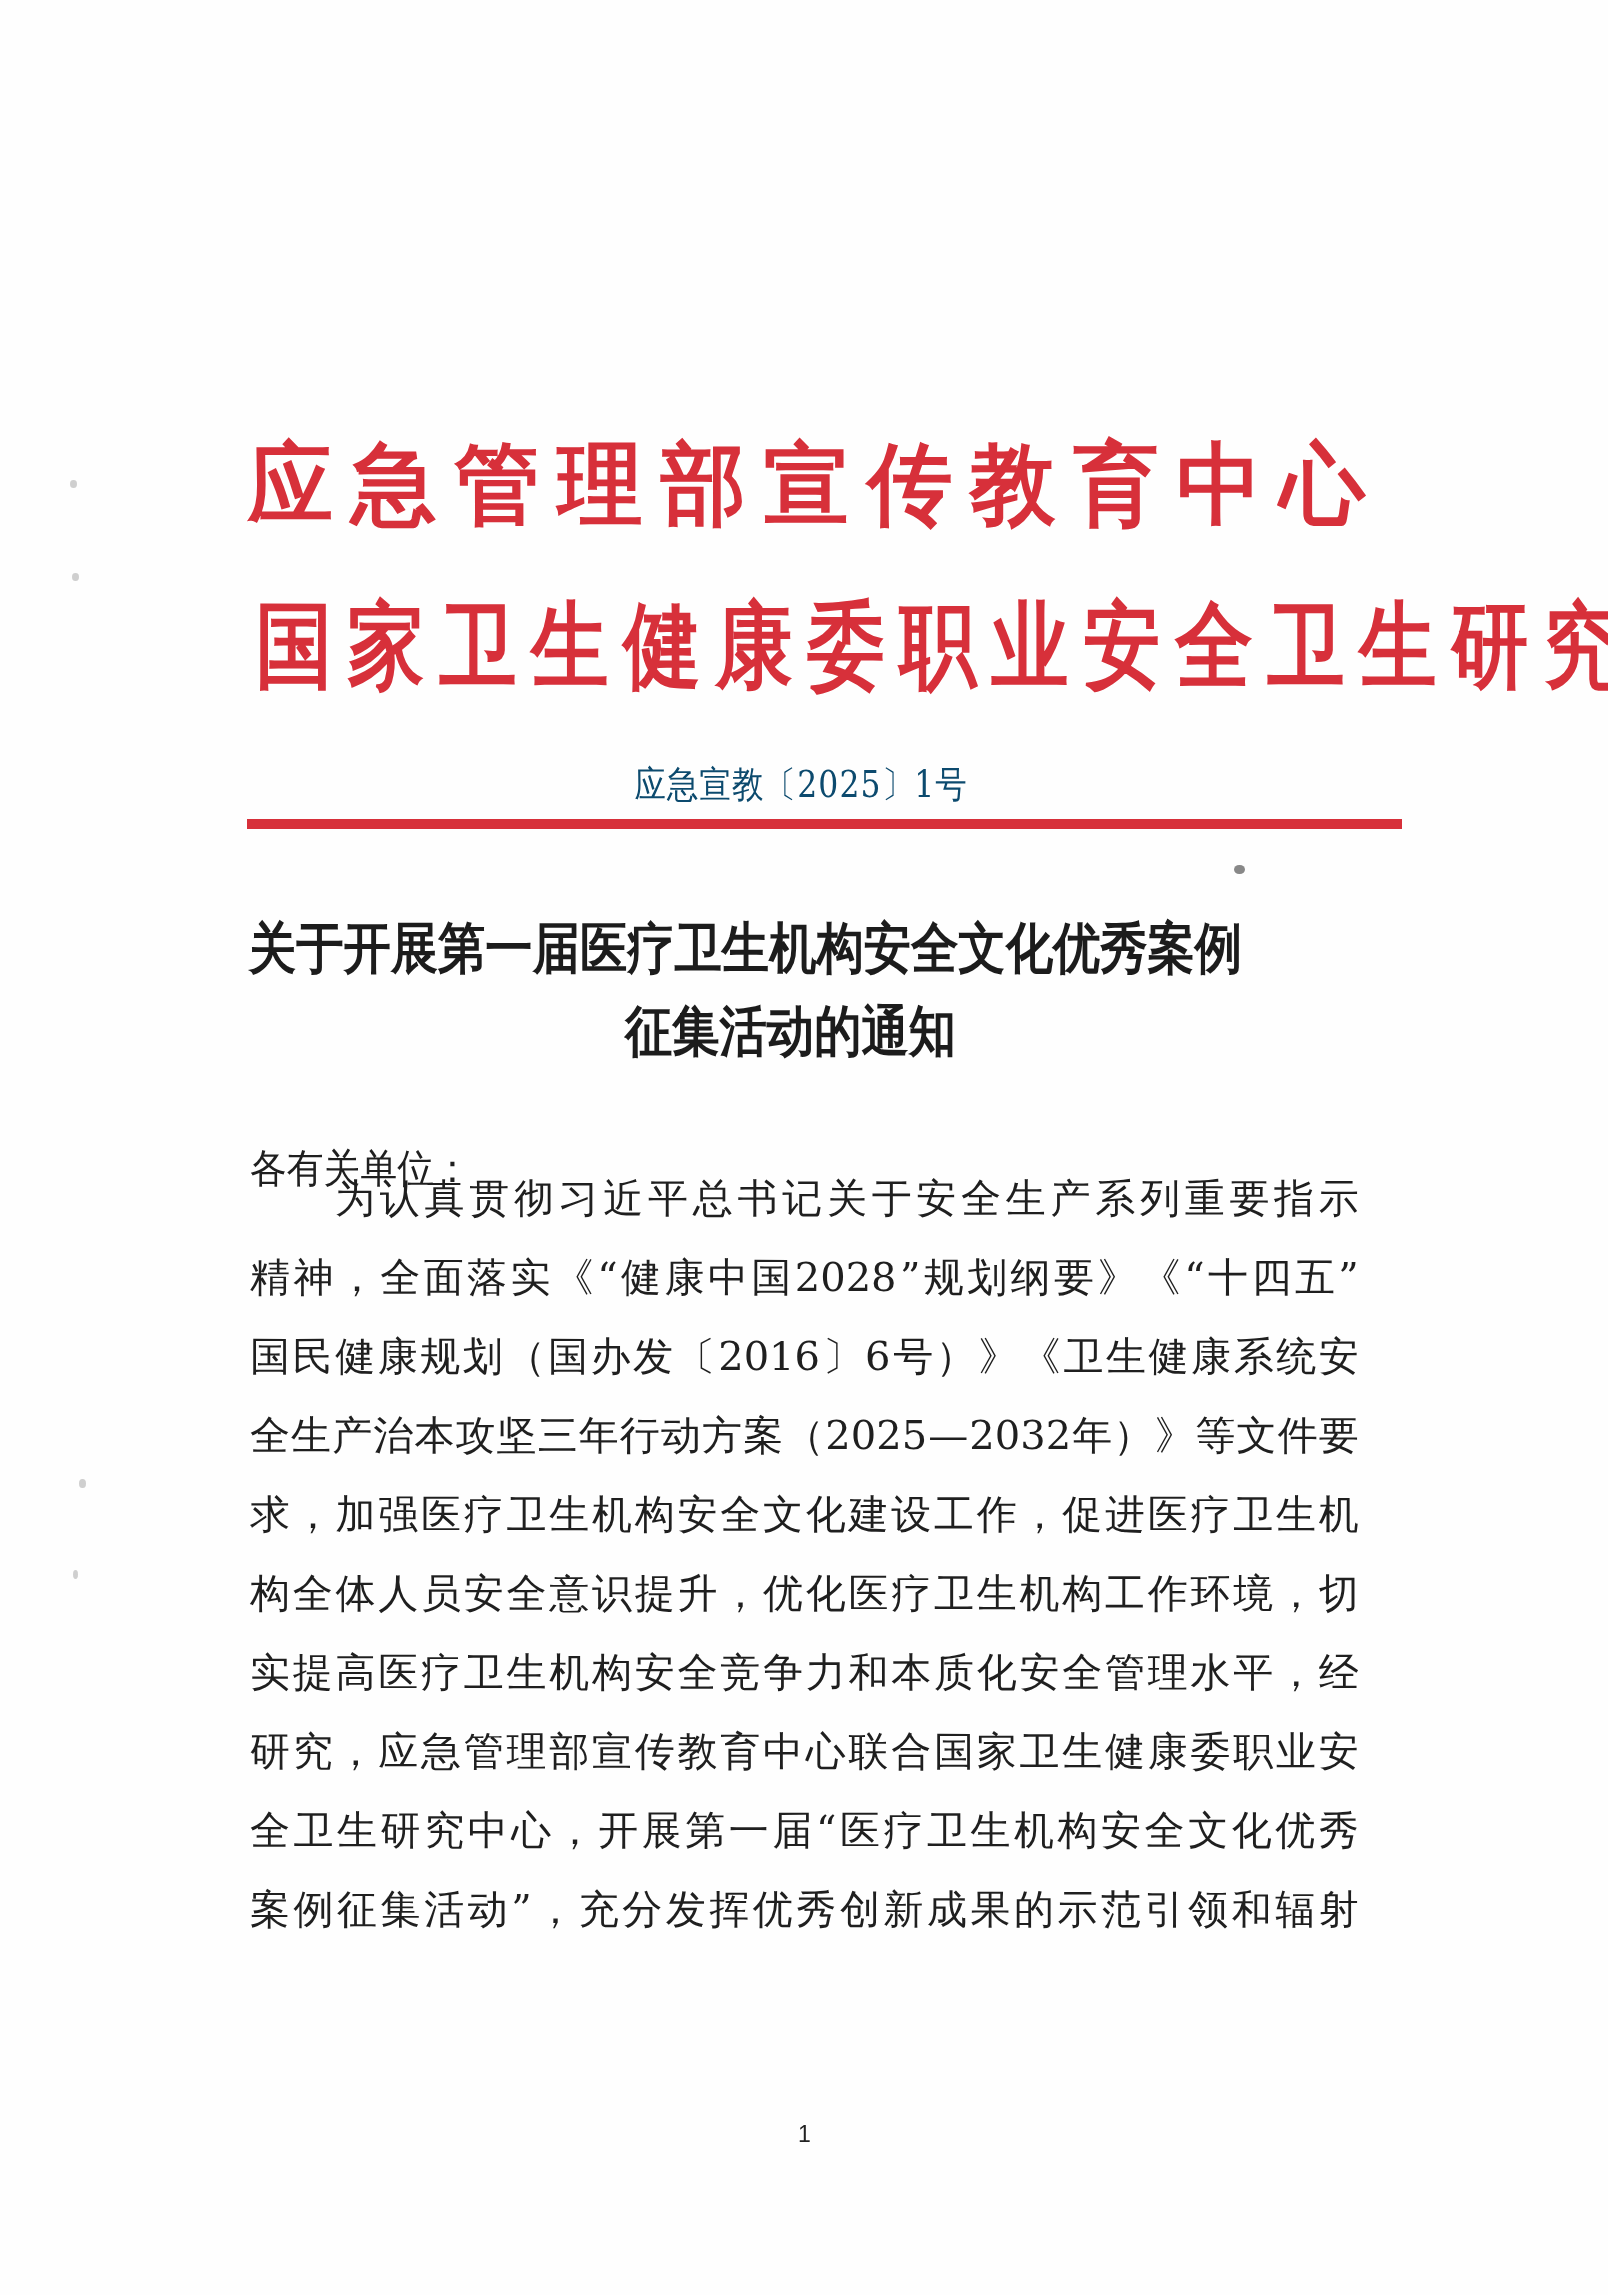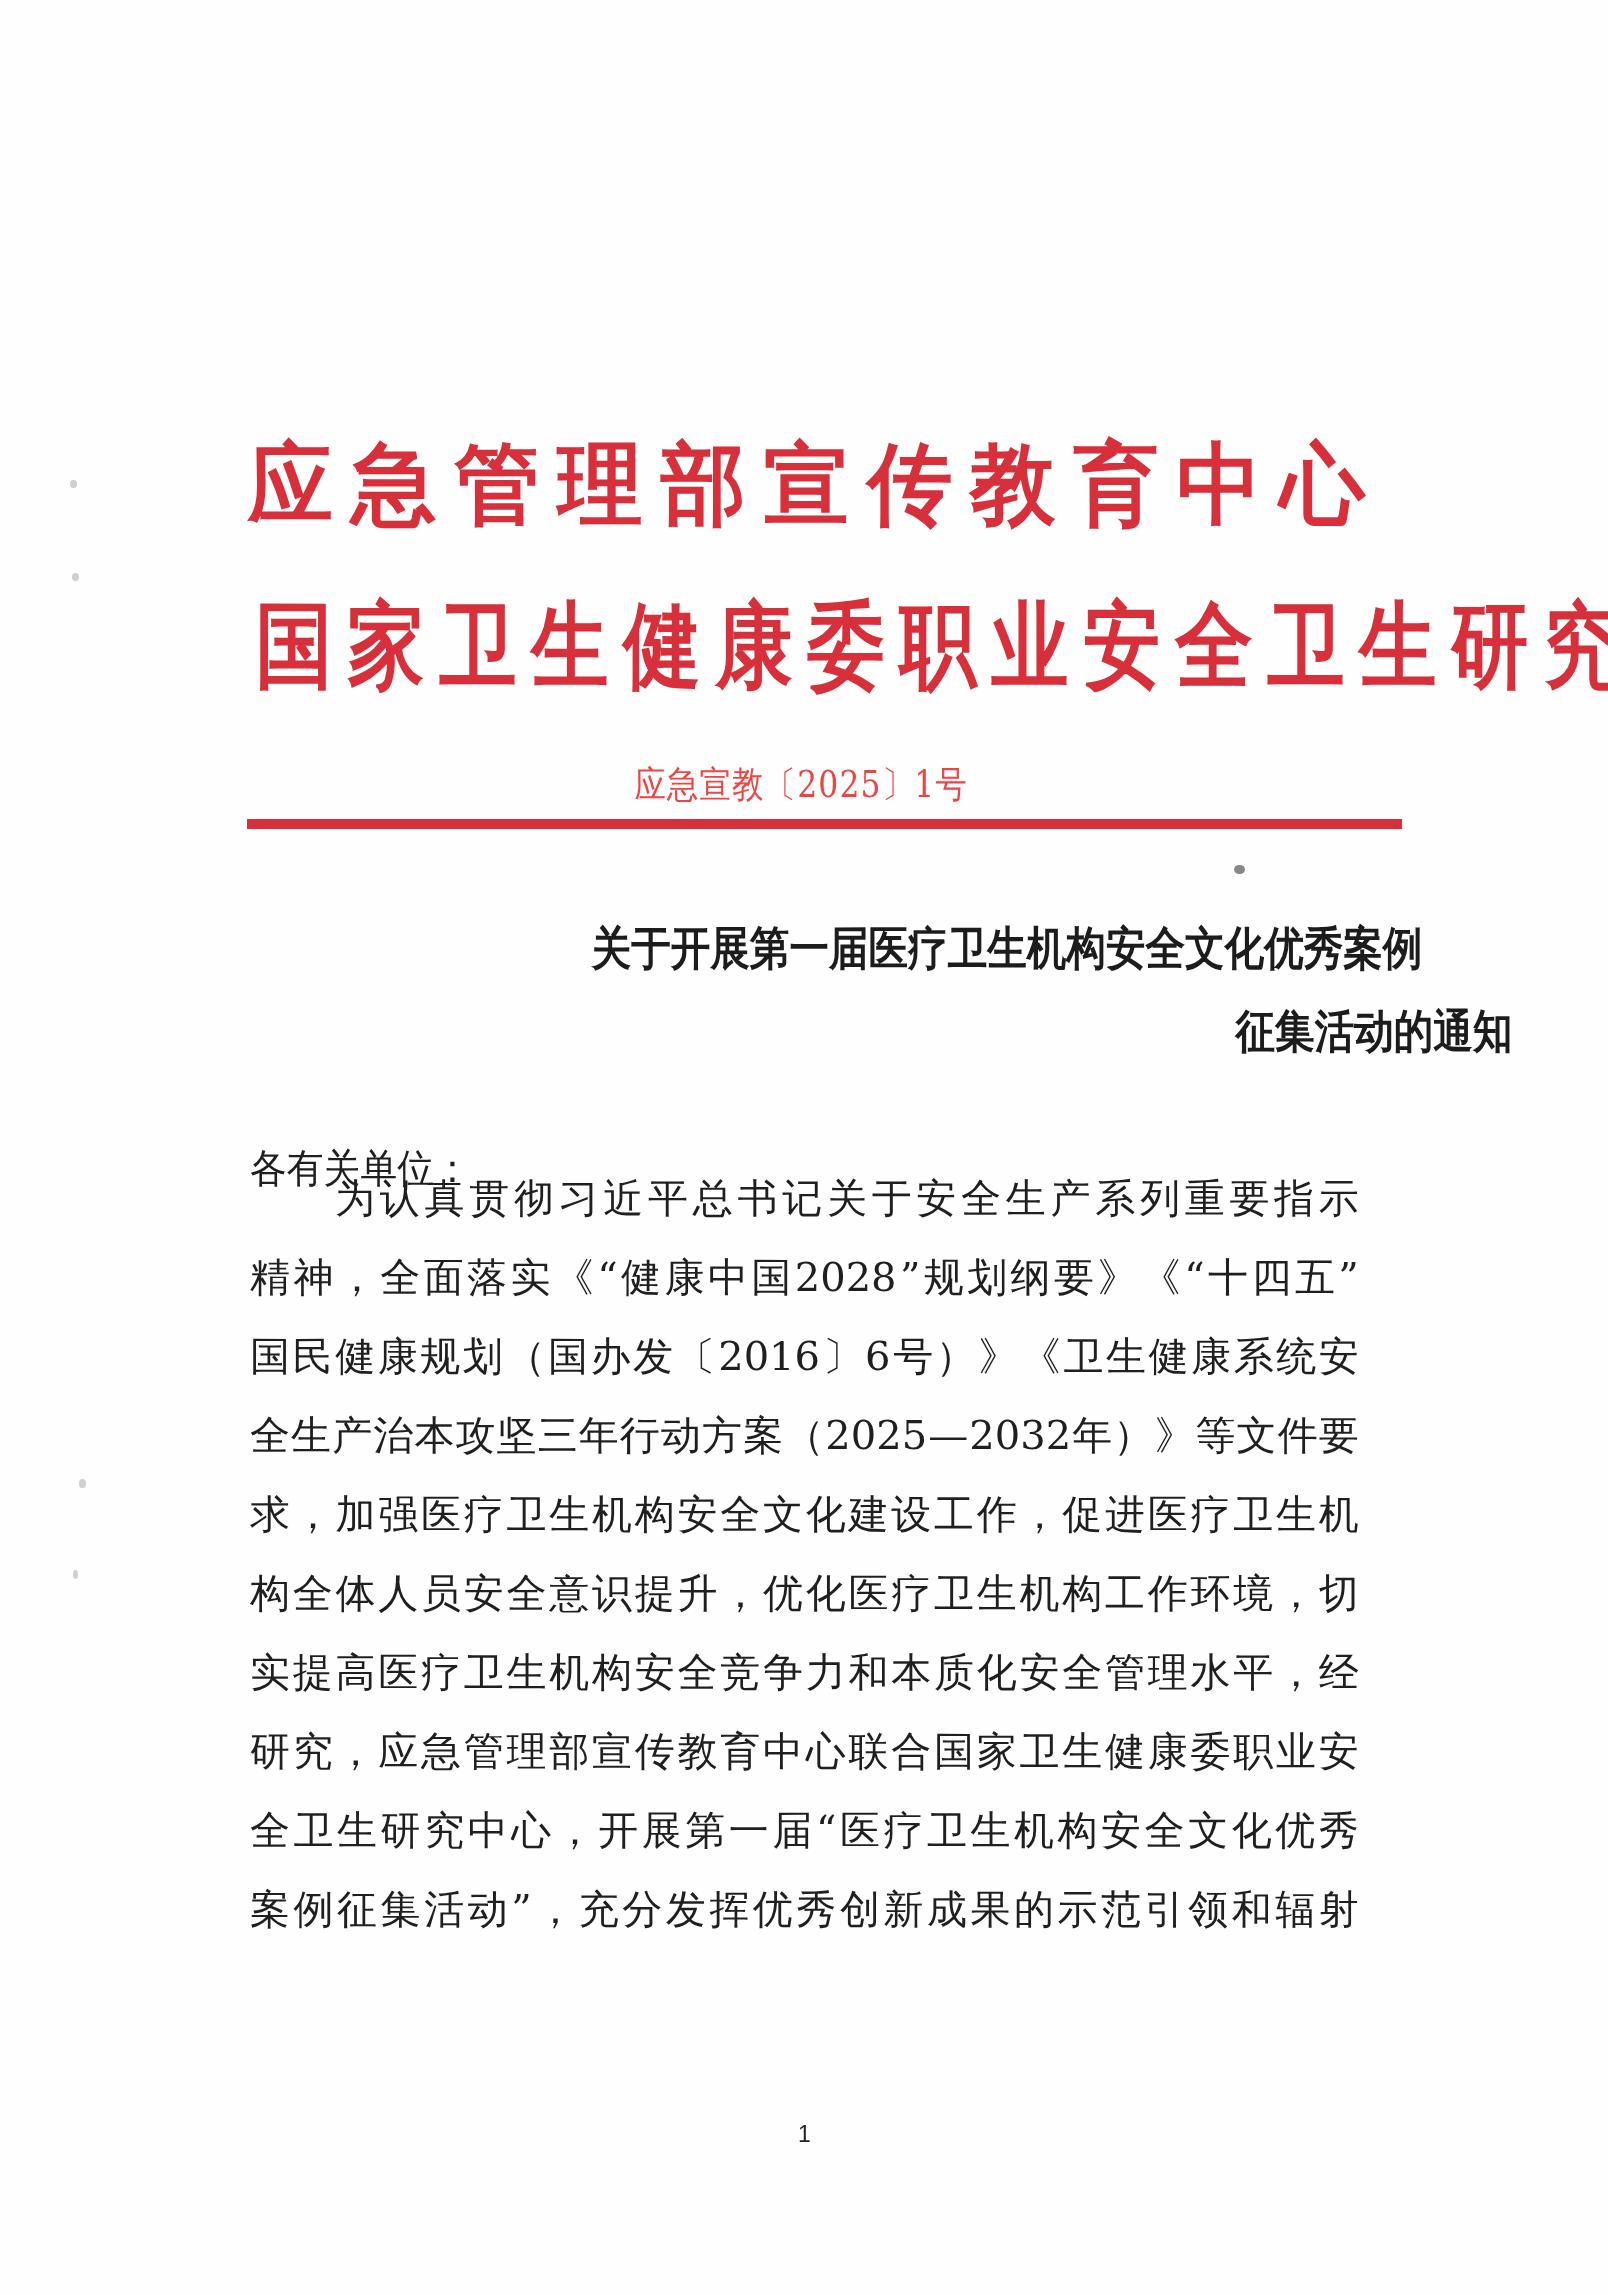--- a/index.html
+++ b/index.html
@@ -3,24 +3,24 @@
 <meta charset="utf-8">
 <style>
   html, body { margin: 0; padding: 0; background: #ffffff; }
   body { width: 1609px; height: 2295px; position: relative; overflow: hidden; }
   .page { position: absolute; left: 0; top: 0; width: 1609px; height: 2295px; background: #fefefe; }
   .hdr { position: absolute; left: 248px; width: 1117px; color: #d7303a; font-family: "DejaVu Serif", "Liberation Serif", serif; font-weight: bold; }
   .hdr1 { top: 427px; height: 114px; font-size: 85px; line-height: 114px; display: flex; justify-content: space-between; }
   .hdr1 span { display: inline-block; transform: scaleY(1.05); }
   .hdr2 { top: 588px; height: 114px; font-size: 92px; line-height: 114px; display: flex; justify-content: space-between; }
   .hdr2 span { display: inline-block; transform: scaleX(0.84) scaleY(1.02); transform-origin: center; }
-  .docno { position: absolute; top: 755px; left: 0; width: 1603px; text-align: center; font-family: "DejaVu Serif", "Liberation Serif", serif; font-size: 37px; line-height: 60px; color: #ef4444; letter-spacing: 1.3px; }
+  .docno { position: absolute; top: 755px; left: 0; width: 1603px; text-align: center; font-family: "DejaVu Serif", "Liberation Serif", serif; font-size: 37px; line-height: 60px; color: #0c4a6e; letter-spacing: 1.3px; }
   .docno span.inner { display: inline-block; transform: scaleX(0.85); }
   .rule { position: absolute; left: 247px; top: 819px; width: 1155px; height: 10px; background: #d7303a; }
-  .title { position: absolute; left: 0; width: 1490px; text-align: right; font-family: "DejaVu Sans", "Liberation Sans", sans-serif; font-weight: bold; font-size: 46px; color: #1c1c1c; }
+  .title { position: absolute; left: 0; width: 1490px; text-align: center; font-family: "DejaVu Sans", "Liberation Sans", sans-serif; font-weight: bold; font-size: 55px; color: #1c1c1c; }
   .title span.inner { display: inline-block; transform: scaleX(0.86); transform-origin: center; }
   .t1 { top: 915px; line-height: 67px; }
   .t2 { top: 998px; line-height: 67px; padding-left: 45px; }
   .salute { position: absolute; left: 250px; top: 1138px; font-family: "DejaVu Serif", "Liberation Serif", serif; font-size: 40px; line-height: 60px; color: #1f1f1f; }
   .salute span.inner { display: inline-block; transform: scaleX(0.92); transform-origin: left; }
   .body { position: absolute; left: 250px; top: 1165px; width: 1109px; font-family: "DejaVu Serif", "Liberation Serif", serif; color: #1f1f1f; }
   .bline { height: 79px; line-height: 67px; font-size: 40px; display: flex; justify-content: space-between; white-space: nowrap; }
   .bline.indent { padding-left: 85px; }
   .bline span { display: inline-block; }
   .pagenum { position: absolute; top: 2121px; left: 0; width: 1609px; text-align: center; font-family: "Liberation Sans", sans-serif; font-size: 23px; color: #222; }

